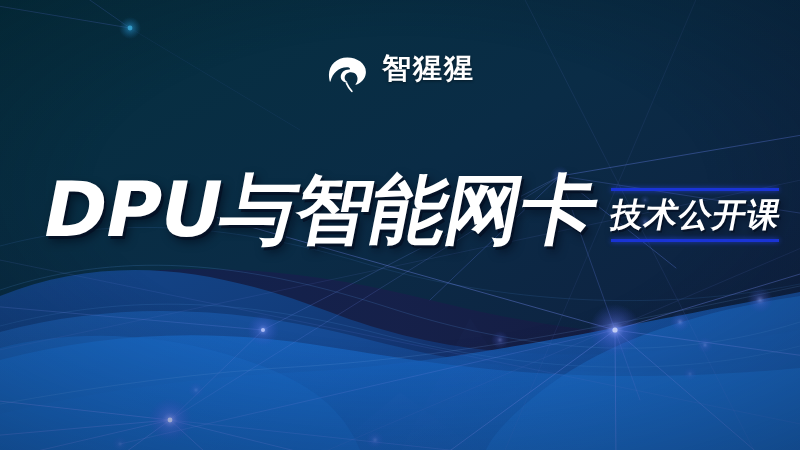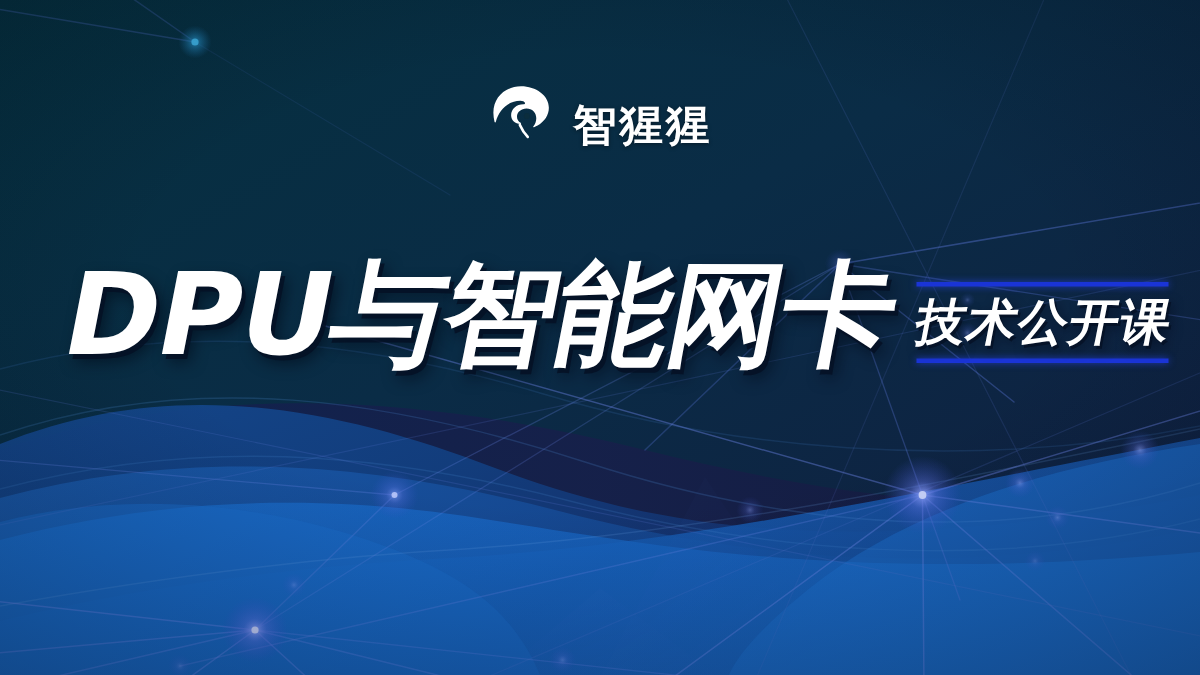--- a/index.html
+++ b/index.html
@@ -18,21 +18,21 @@
 
   
   .layer{position:absolute;left:0;top:0;width:100%;height:100%;pointer-events:none;}
 
   
   .netline{stroke-linecap:round;}
 
   
   #logo{
     position:absolute;left:0;right:0;top:54px;
-    display:flex;align-items:flex-end;justify-content:center;gap:13px;
+    display:flex;align-items:flex-start;justify-content:center;gap:13px;
     z-index:30;
   }
   #logo .mark{width:44px;height:44px;display:block;}
   #logo .brand{
     color:#ffffff;
     font-size:29px;
     font-weight:bold;
     letter-spacing:2px;
     line-height:1;
     font-family:"DejaVu Sans","Liberation Sans",sans-serif;

